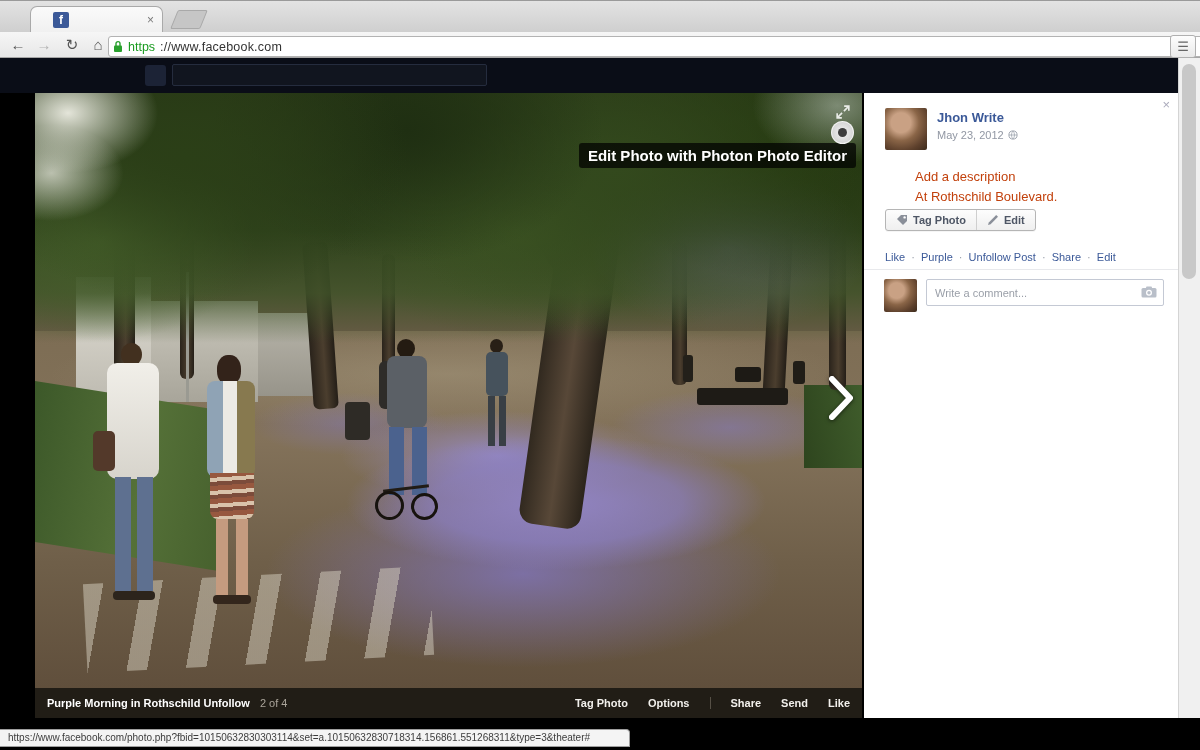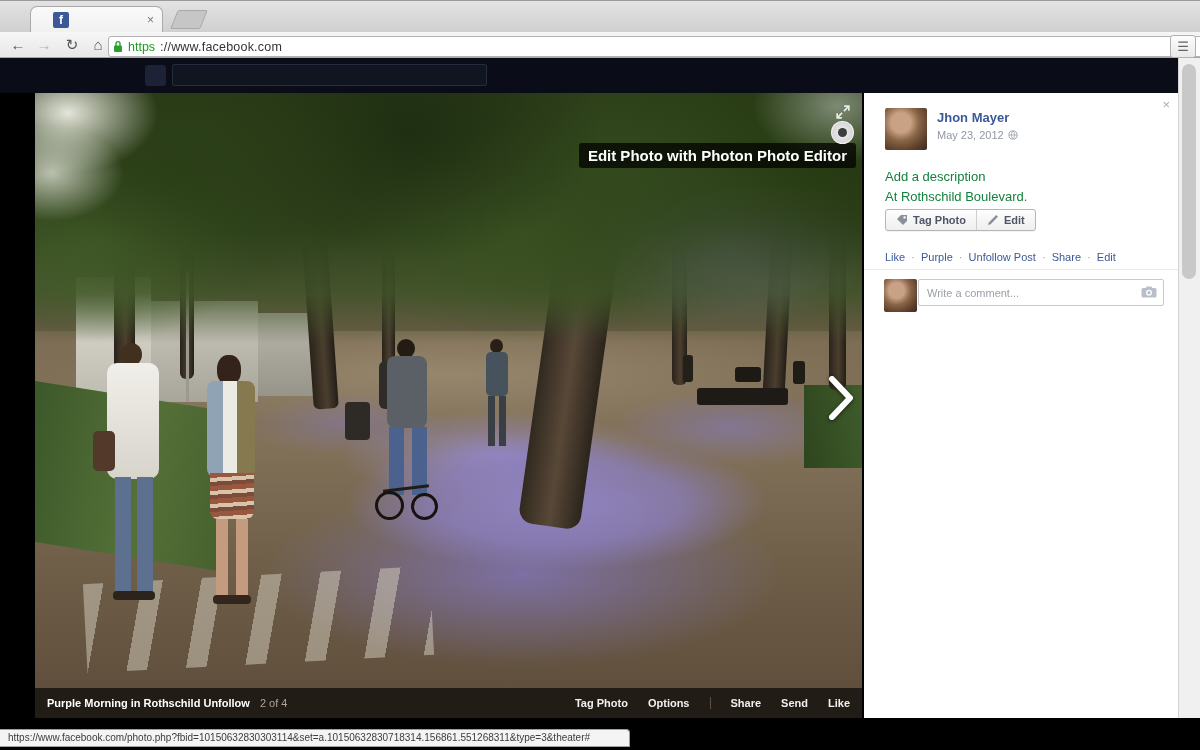--- a/index.html
+++ b/index.html
@@ -156,32 +156,32 @@
 
   
   .side-panel { position:absolute; left:864px; top:93px; width:314px; height:625px; background:#fff; }
   .panel-close { position:absolute; right:8px; top:4px; color:#aab; font-size:13px; }
   .author-row { position:absolute; left:21px; top:15px; display:flex; gap:10px; }
   .avatar { width:42px; height:42px; border-radius:2px;
             background:radial-gradient(circle at 38% 35%, #c9a184 0 26%, #8a6547 48%, #5d402c 75%, #3c2a1c 100%); }
   .author-name { color:#3b5998; font-weight:bold; font-size:13px; margin-top:2px; }
   .author-date { color:#9197a3; font-size:11px; margin-top:4px; display:flex; align-items:center; gap:4px; }
   .desc-block { position:absolute; left:21px; top:74px; font-size:13px; line-height:20px; }
-  .blue-link { color:#15803d; }
+  .blue-link { color:#c2410c;margin-left:30px; }
   .btn-group { position:absolute; left:21px; top:116px; display:inline-flex;
                border:1px solid #b5b5b5; border-radius:3px; overflow:hidden;
                background:linear-gradient(#fdfdfd,#efefef); box-shadow:0 1px 0 rgba(0,0,0,.04); }
   .gbtn { display:flex; align-items:center; gap:5px; padding:4px 10px;
           font-size:11px; font-weight:bold; color:#4e5665; }
   .gbtn + .gbtn { border-left:1px solid #cfcfcf; }
   .panel-links { position:absolute; left:21px; top:158px; font-size:11px; }
   .plink { color:#3b5998; }
   .psep { color:#9aa0ab; margin:0 3px; }
   .comment-sec { position:absolute; left:0; top:176px; width:314px; border-top:1px solid #e8e9ec;
-                 padding:9px 14px 9px 20px; display:flex; gap:1px; align-items:flex-start; }
+                 padding:9px 14px 9px 20px; display:flex; gap:9px; align-items:flex-start; }
   .avatar.small { width:33px; height:33px; }
   .comment-wrap { position:relative; flex:1; }
   .comment-input { width:100%; height:27px; border:1px solid #c4c9d4; border-radius:2px;
                    font-family:"Liberation Sans", sans-serif; font-size:11px; color:#333;
                    padding:4px 28px 4px 8px; }
   .comment-input::placeholder { color:#9a9fa8; }
   .camera-icon { position:absolute; right:7px; top:7px; }
 
   
   .scrollbar { position:absolute; left:1178px; top:58px; width:22px; height:660px;
@@ -304,21 +304,21 @@
       <span class="f-act">Send</span>
       <span class="f-act">Like</span>
     </div>
   </div>
 
   <div class="side-panel">
     <span class="panel-close">×</span>
     <div class="author-row">
       <div class="avatar"></div>
       <div>
-        <div class="author-name">Jhon Mayer</div>
+        <div class="author-name">Jhon Write</div>
         <div class="author-date">
           <span>May 23, 2012</span>
           <svg width="10" height="10" viewBox="0 0 10 10">
             <circle cx="5" cy="5" r="4.1" fill="none" stroke="#a0a6b0" stroke-width="1"></circle>
             <path d="M1 5 H9 M5 1 C7 3,7 7,5 9 M5 1 C3 3,3 7,5 9" stroke="#a0a6b0" stroke-width="0.8" fill="none"></path>
           </svg>
         </div>
       </div>
     </div>
     <div class="desc-block">

